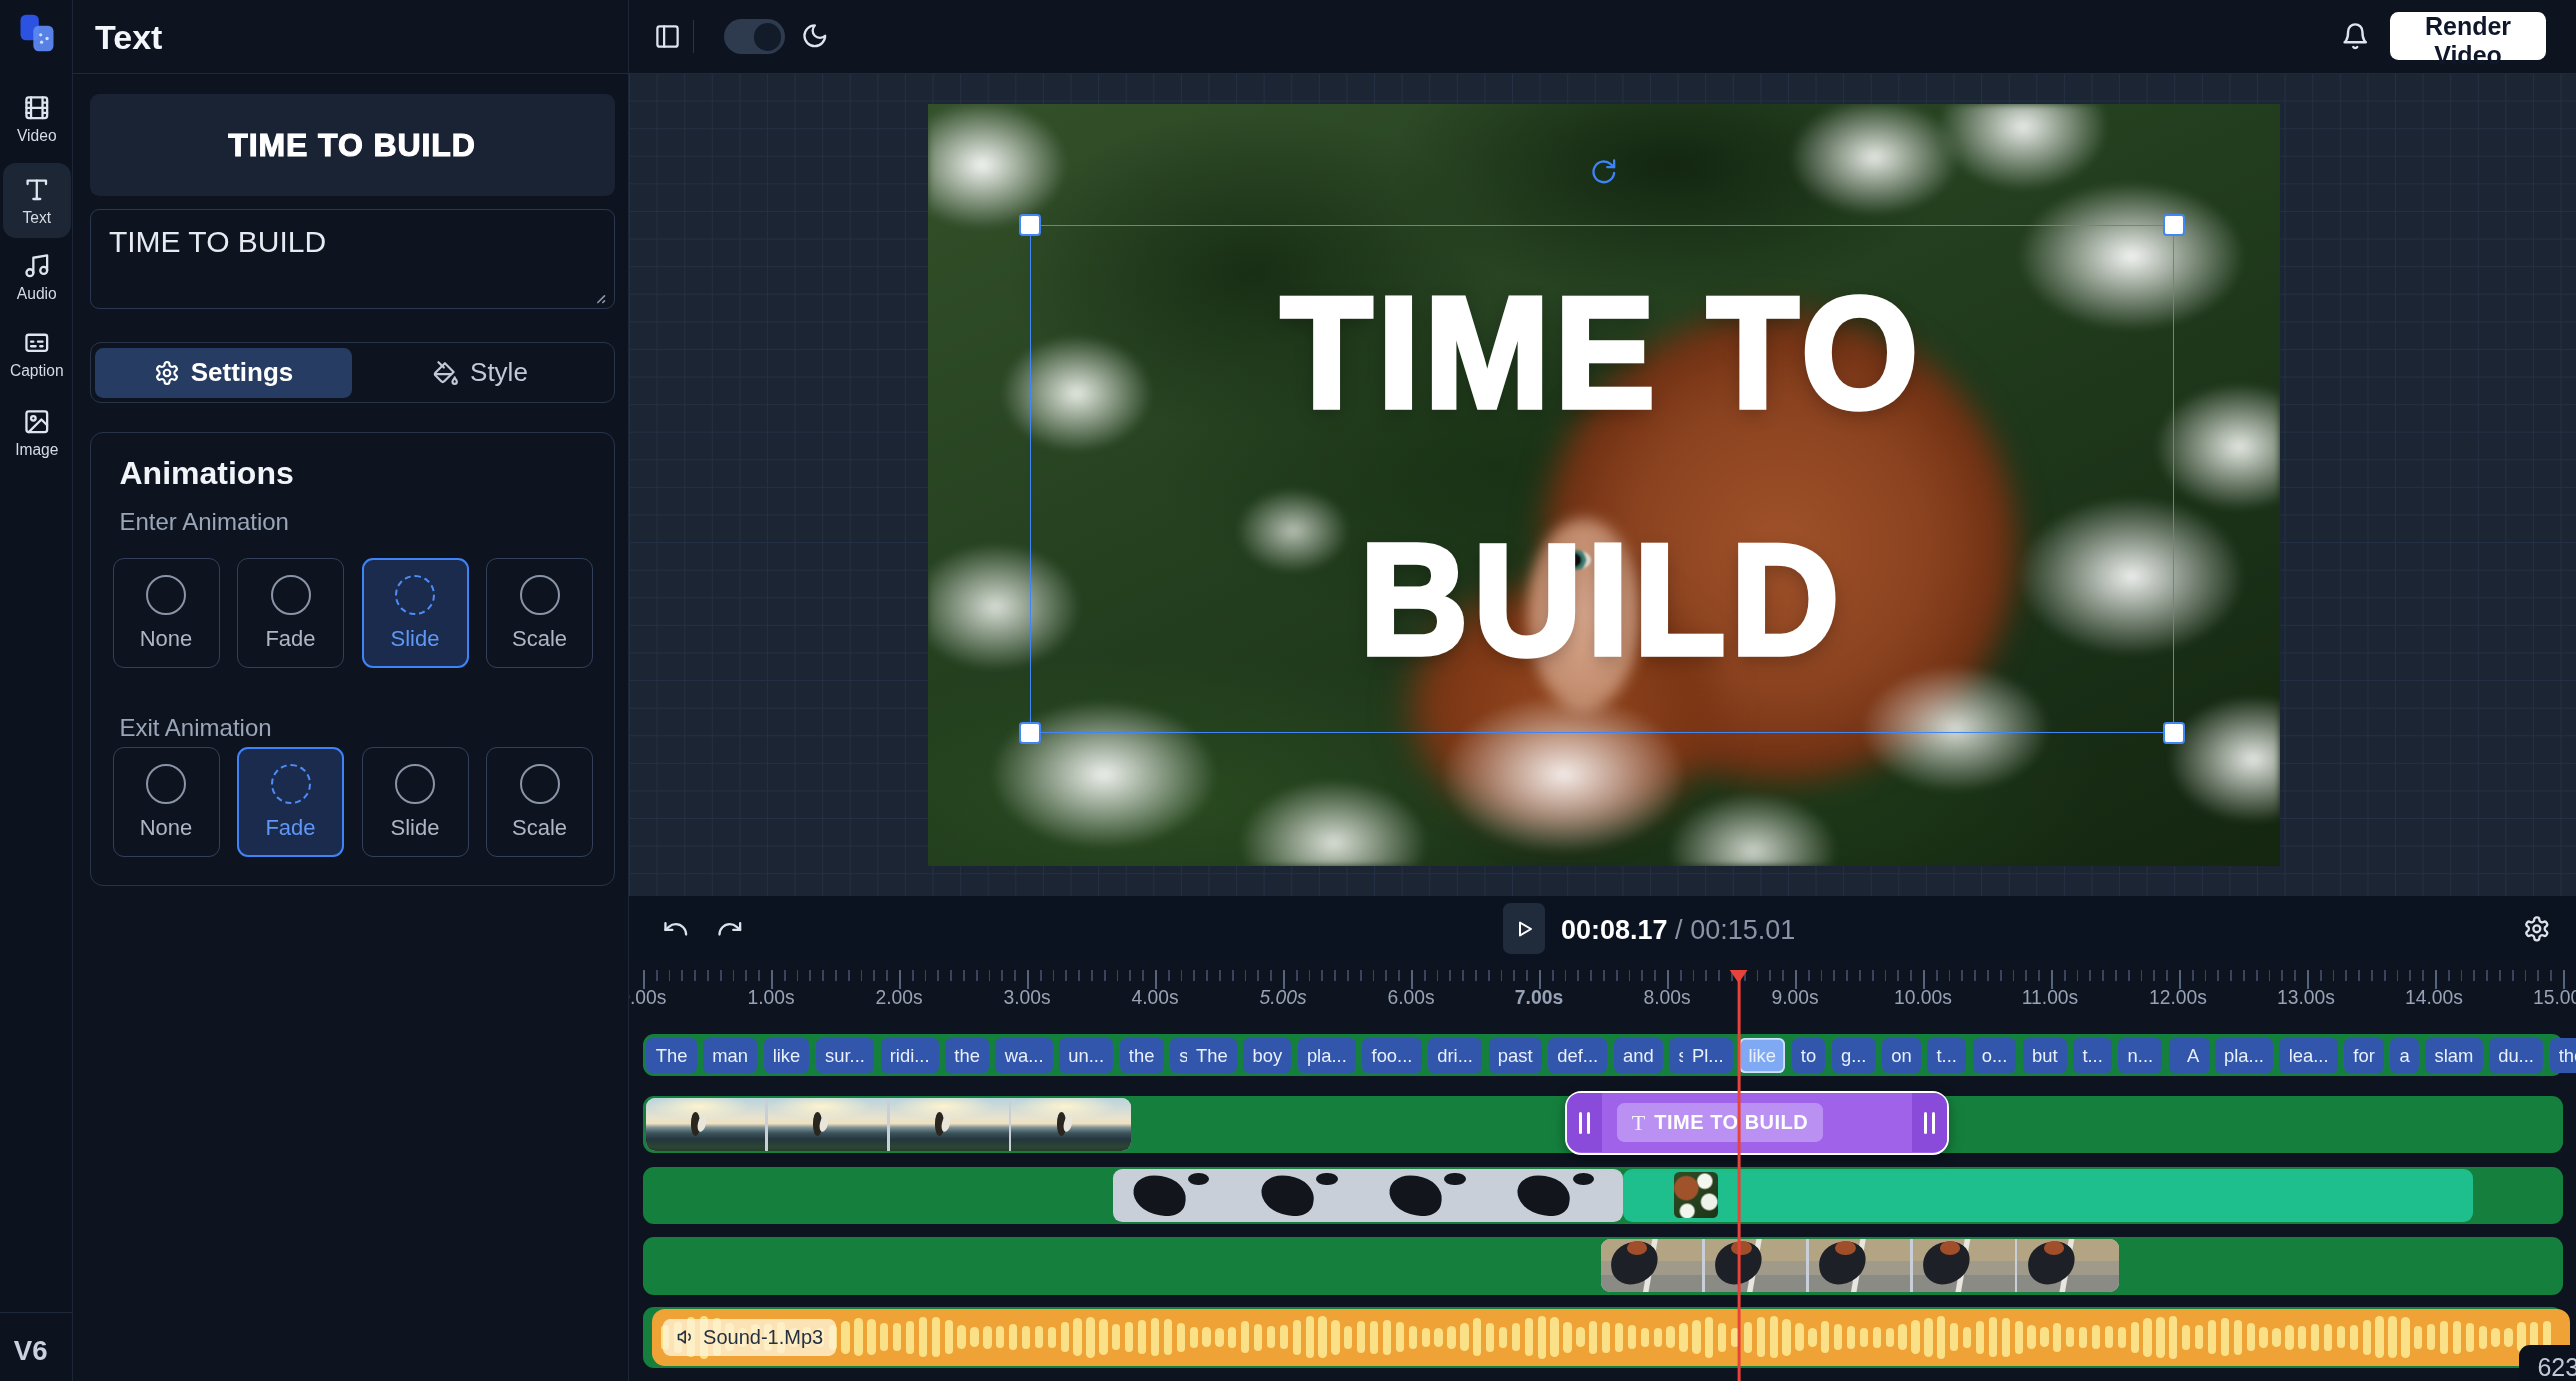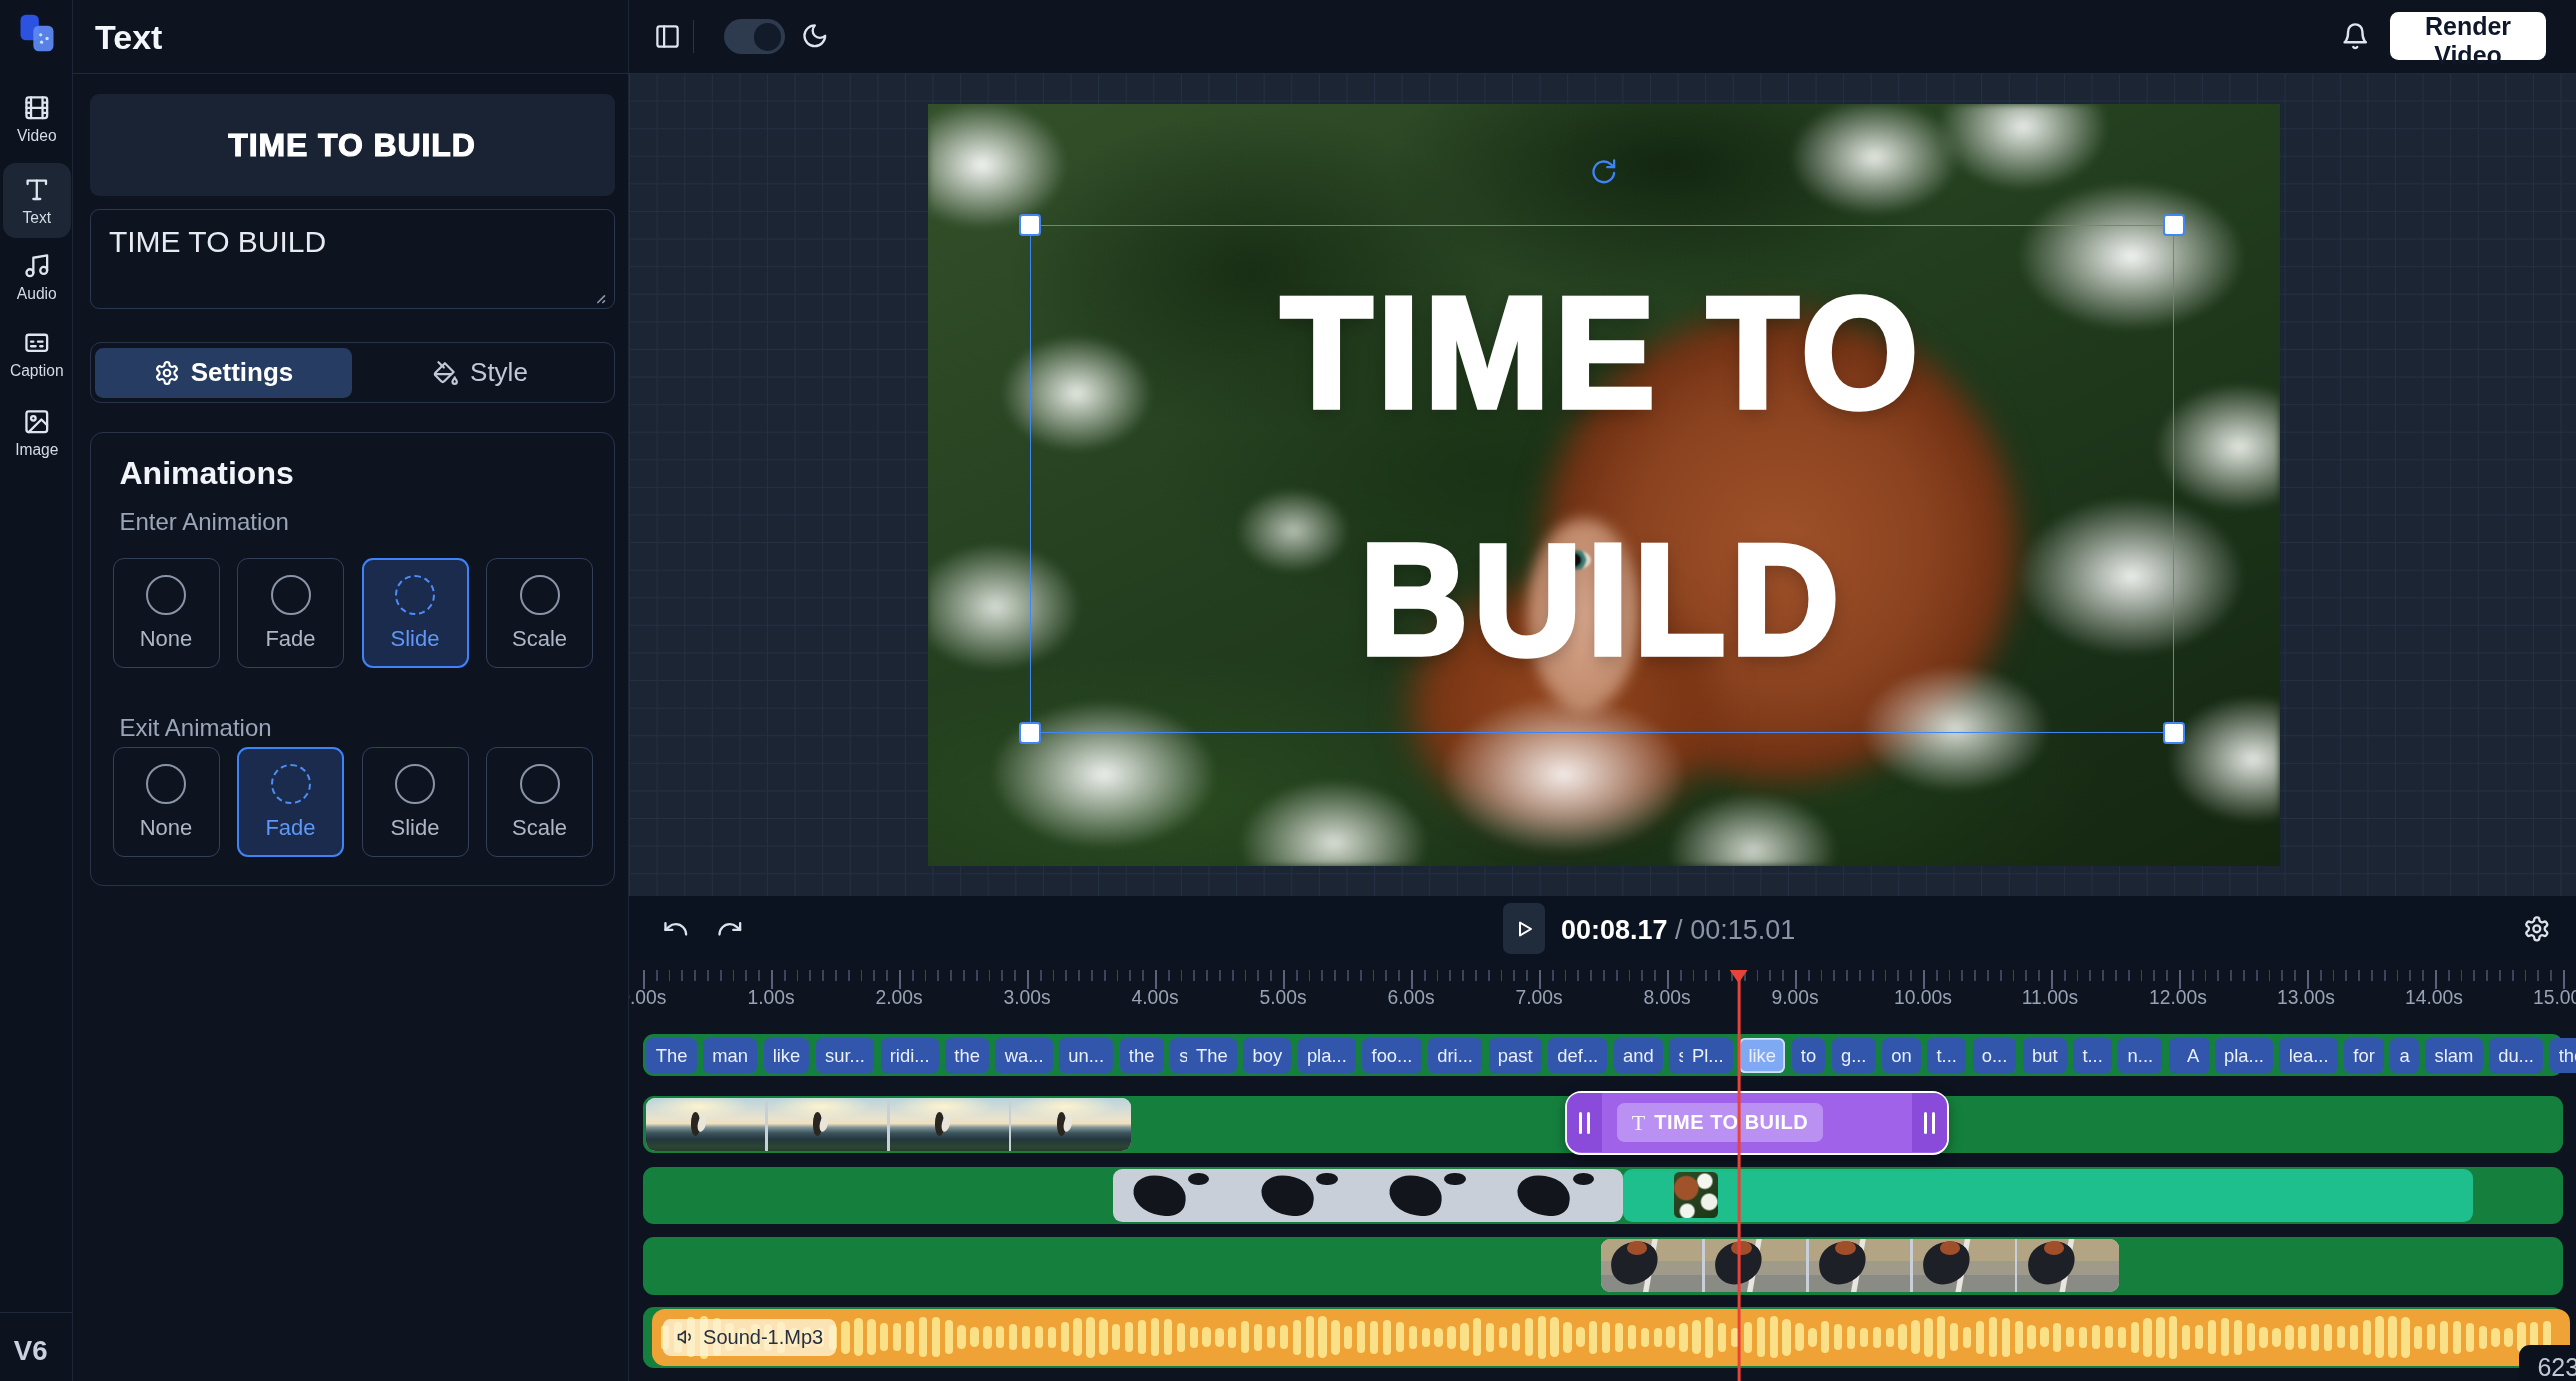--- a/index.html
+++ b/index.html
@@ -397,23 +397,23 @@
   <div class="timeline">
     <div class="ruler">
       <div class="ticks-minor"></div>
       <div class="ticks-major"></div>
       <div>
           <span class="rlabel" style="left: 13.8px;">0.00s</span>
           <span class="rlabel" style="left: 142px;">1.00s</span>
           <span class="rlabel" style="left: 270px;">2.00s</span>
           <span class="rlabel" style="left: 398px;">3.00s</span>
           <span class="rlabel" style="left: 526px;">4.00s</span>
-          <span class="rlabel" style="left: 654px;">5.00s</span>
+          <span class="rlabel" style="left: 654px; font-style: italic;">5.00s</span>
           <span class="rlabel" style="left: 782px;">6.00s</span>
-          <span class="rlabel" style="left: 910px;">7.00s</span>
+          <span class="rlabel" style="left: 910px; font-weight: bold;">7.00s</span>
           <span class="rlabel" style="left: 1038px;">8.00s</span>
           <span class="rlabel" style="left: 1166px;">9.00s</span>
           <span class="rlabel" style="left: 1294px;">10.00s</span>
           <span class="rlabel" style="left: 1421px;">11.00s</span>
           <span class="rlabel" style="left: 1549px;">12.00s</span>
           <span class="rlabel" style="left: 1677px;">13.00s</span>
           <span class="rlabel" style="left: 1805px;">14.00s</span>
           <span class="rlabel" style="left: 1933px;">15.00s</span>
         </div>
     </div>

